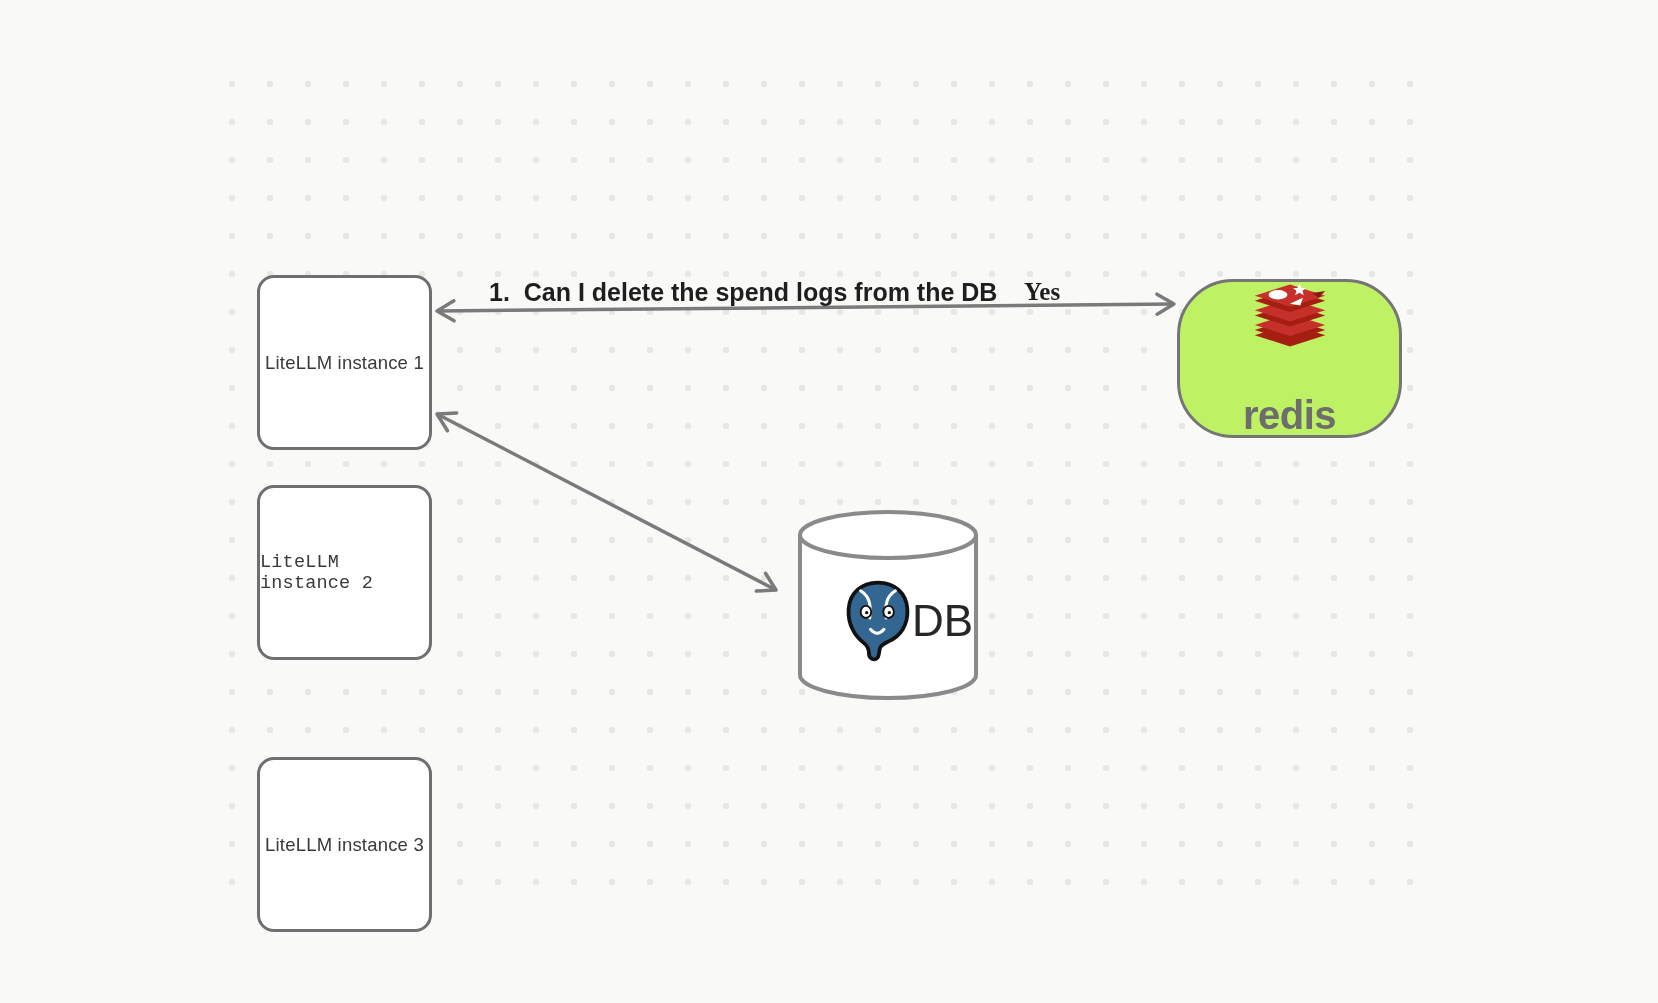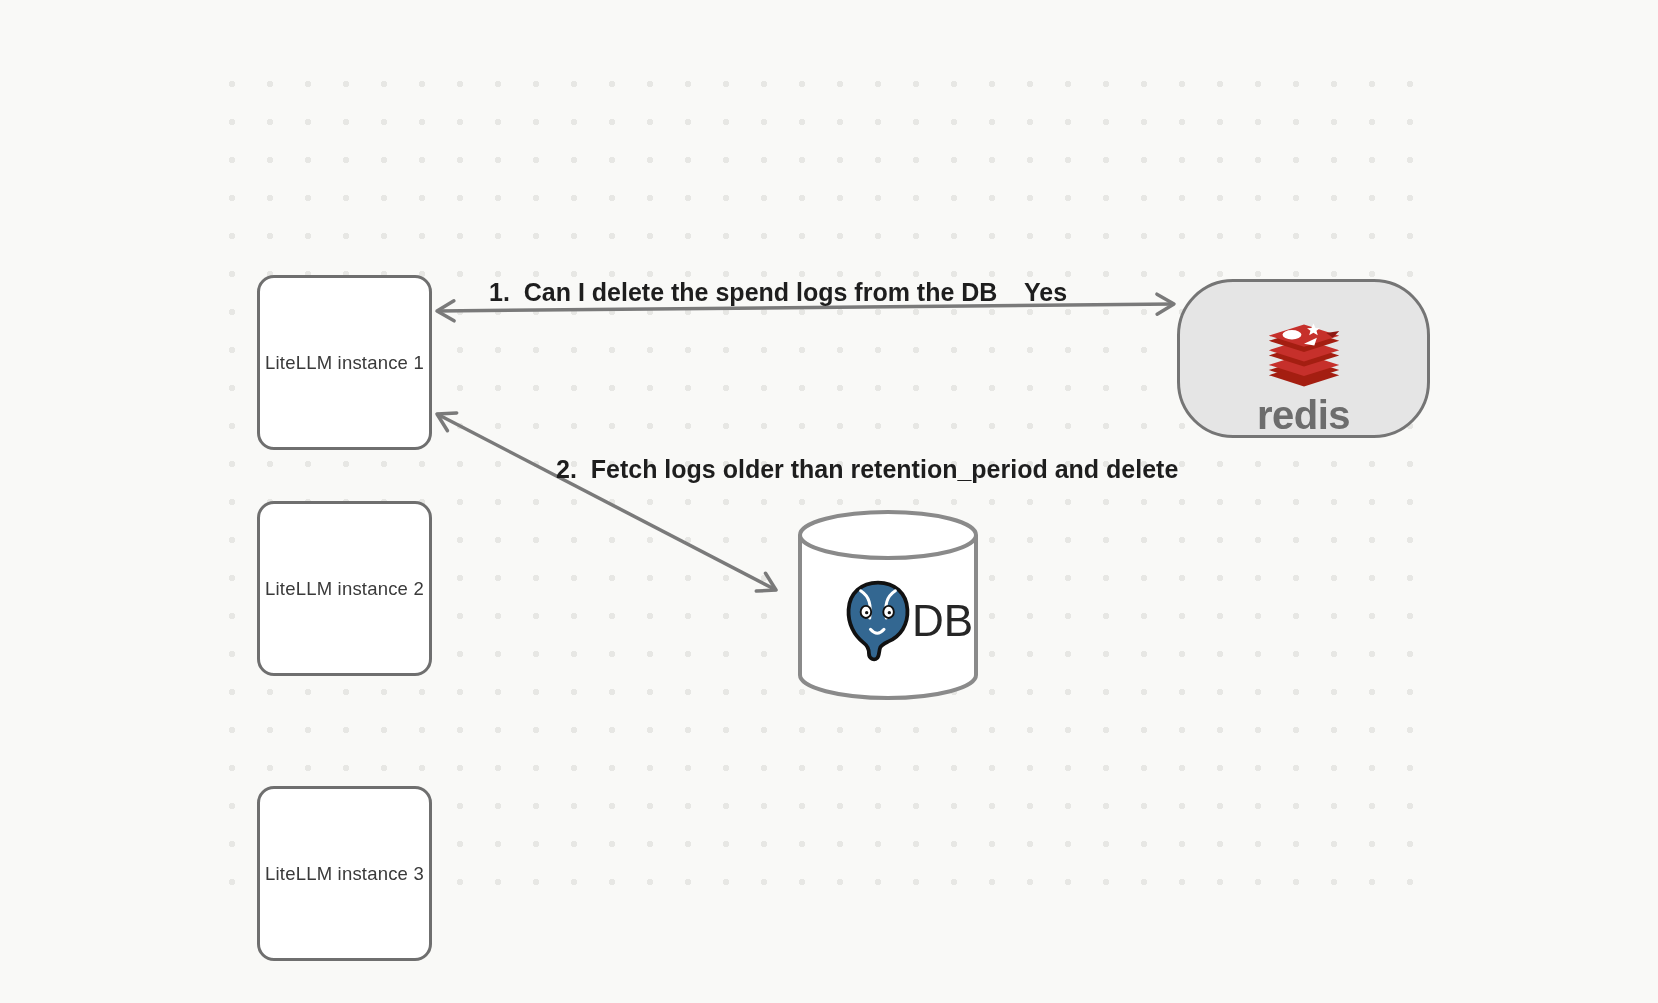--- a/index.html
+++ b/index.html
@@ -23,31 +23,31 @@
     background: #ffffff;
     border: 3px solid #6f6f6f;
     border-radius: 17px;
     display: flex; align-items: center; justify-content: center;
     box-sizing: border-box;
   }
   .node-box .box-label {
     font-size: 18.5px; color: #3a3a3a; letter-spacing: 0.2px;
   }
   #box-1 { left: 257px; top: 275px; }
-  #box-2 { left: 257px; top: 501px; }
-  #box-3 { left: 257px; top: 757px; margin-top: 29px; }
+  #box-2 { left: 257px; top: 485px; font-family: Liberation Mono, monospace; }
+  #box-3 { left: 257px; top: 757px; }
 
   .redis-node {
     position: absolute; left: 1177px; top: 279px;
-    width: 253px; height: 159px;
-    background: #e5e5e5;
+    width: 225px; height: 159px;
+    background: #bef264;
     border: 3.5px solid #757575;
     border-radius: 56px;
     box-sizing: border-box;
-    display: flex; flex-direction: column; align-items: center; justify-content: flex-end;
+    display: flex; flex-direction: column; align-items: center; justify-content: space-between;
   }
   .redis-wordmark {
     font-size: 40px; font-weight: bold; color: #6d6d6d;
     letter-spacing: -0.5px; line-height: 1; margin-top: 1px;
   }
 
   .db-node {
     position: absolute; left: 795px; top: 508px;
     width: 186px; height: 196px;
   }
@@ -59,21 +59,21 @@
     font-size: 44px; color: #262626; font-weight: 400;
     margin-left: -4px; letter-spacing: 0px;
   }
 
   .edge-label {
     position: absolute;
     font-size: 25px; font-weight: bold; color: #1e1e1e;
     white-space: pre; line-height: 26px;
   }
   #edge1-label { left: 489px; top: 279px; }
-  #edge1-response { left: 1024px; top: 279px; }
+  #edge1-response { left: 1024px; top: 279px; font-family: Liberation Serif, serif; }
   #edge2-label { left: 556px; top: 456px; }
 </style>
 </head>
 <body>
 
 <div class="canvas">
 
   <div class="dotgrid"></div>
 
   <svg class="arrow-layer" viewBox="0 0 1658 1003" xmlns="http://www.w3.org/2000/svg">
@@ -134,15 +134,14 @@
         <circle cx="35" cy="46" r="2.2" fill="#111111"></circle>
         <circle cx="65" cy="46" r="2.2" fill="#111111"></circle>
         <path d="M40,68 C46,75 52,75 58,68" fill="none" stroke="#ffffff" stroke-width="4" stroke-linecap="round"></path>
       </svg>
       <span class="db-label">DB</span>
     </div>
   </div>
 
   <div class="edge-label" id="edge1-label">1.  Can I delete the spend logs from the DB</div>
   <div class="edge-label" id="edge1-response">Yes</div>
-  <div class="edge-label" id="edge2-label">2.  Fetch logs older than retention_period and delete</div>
 
 </div>
 
 </body></html>

